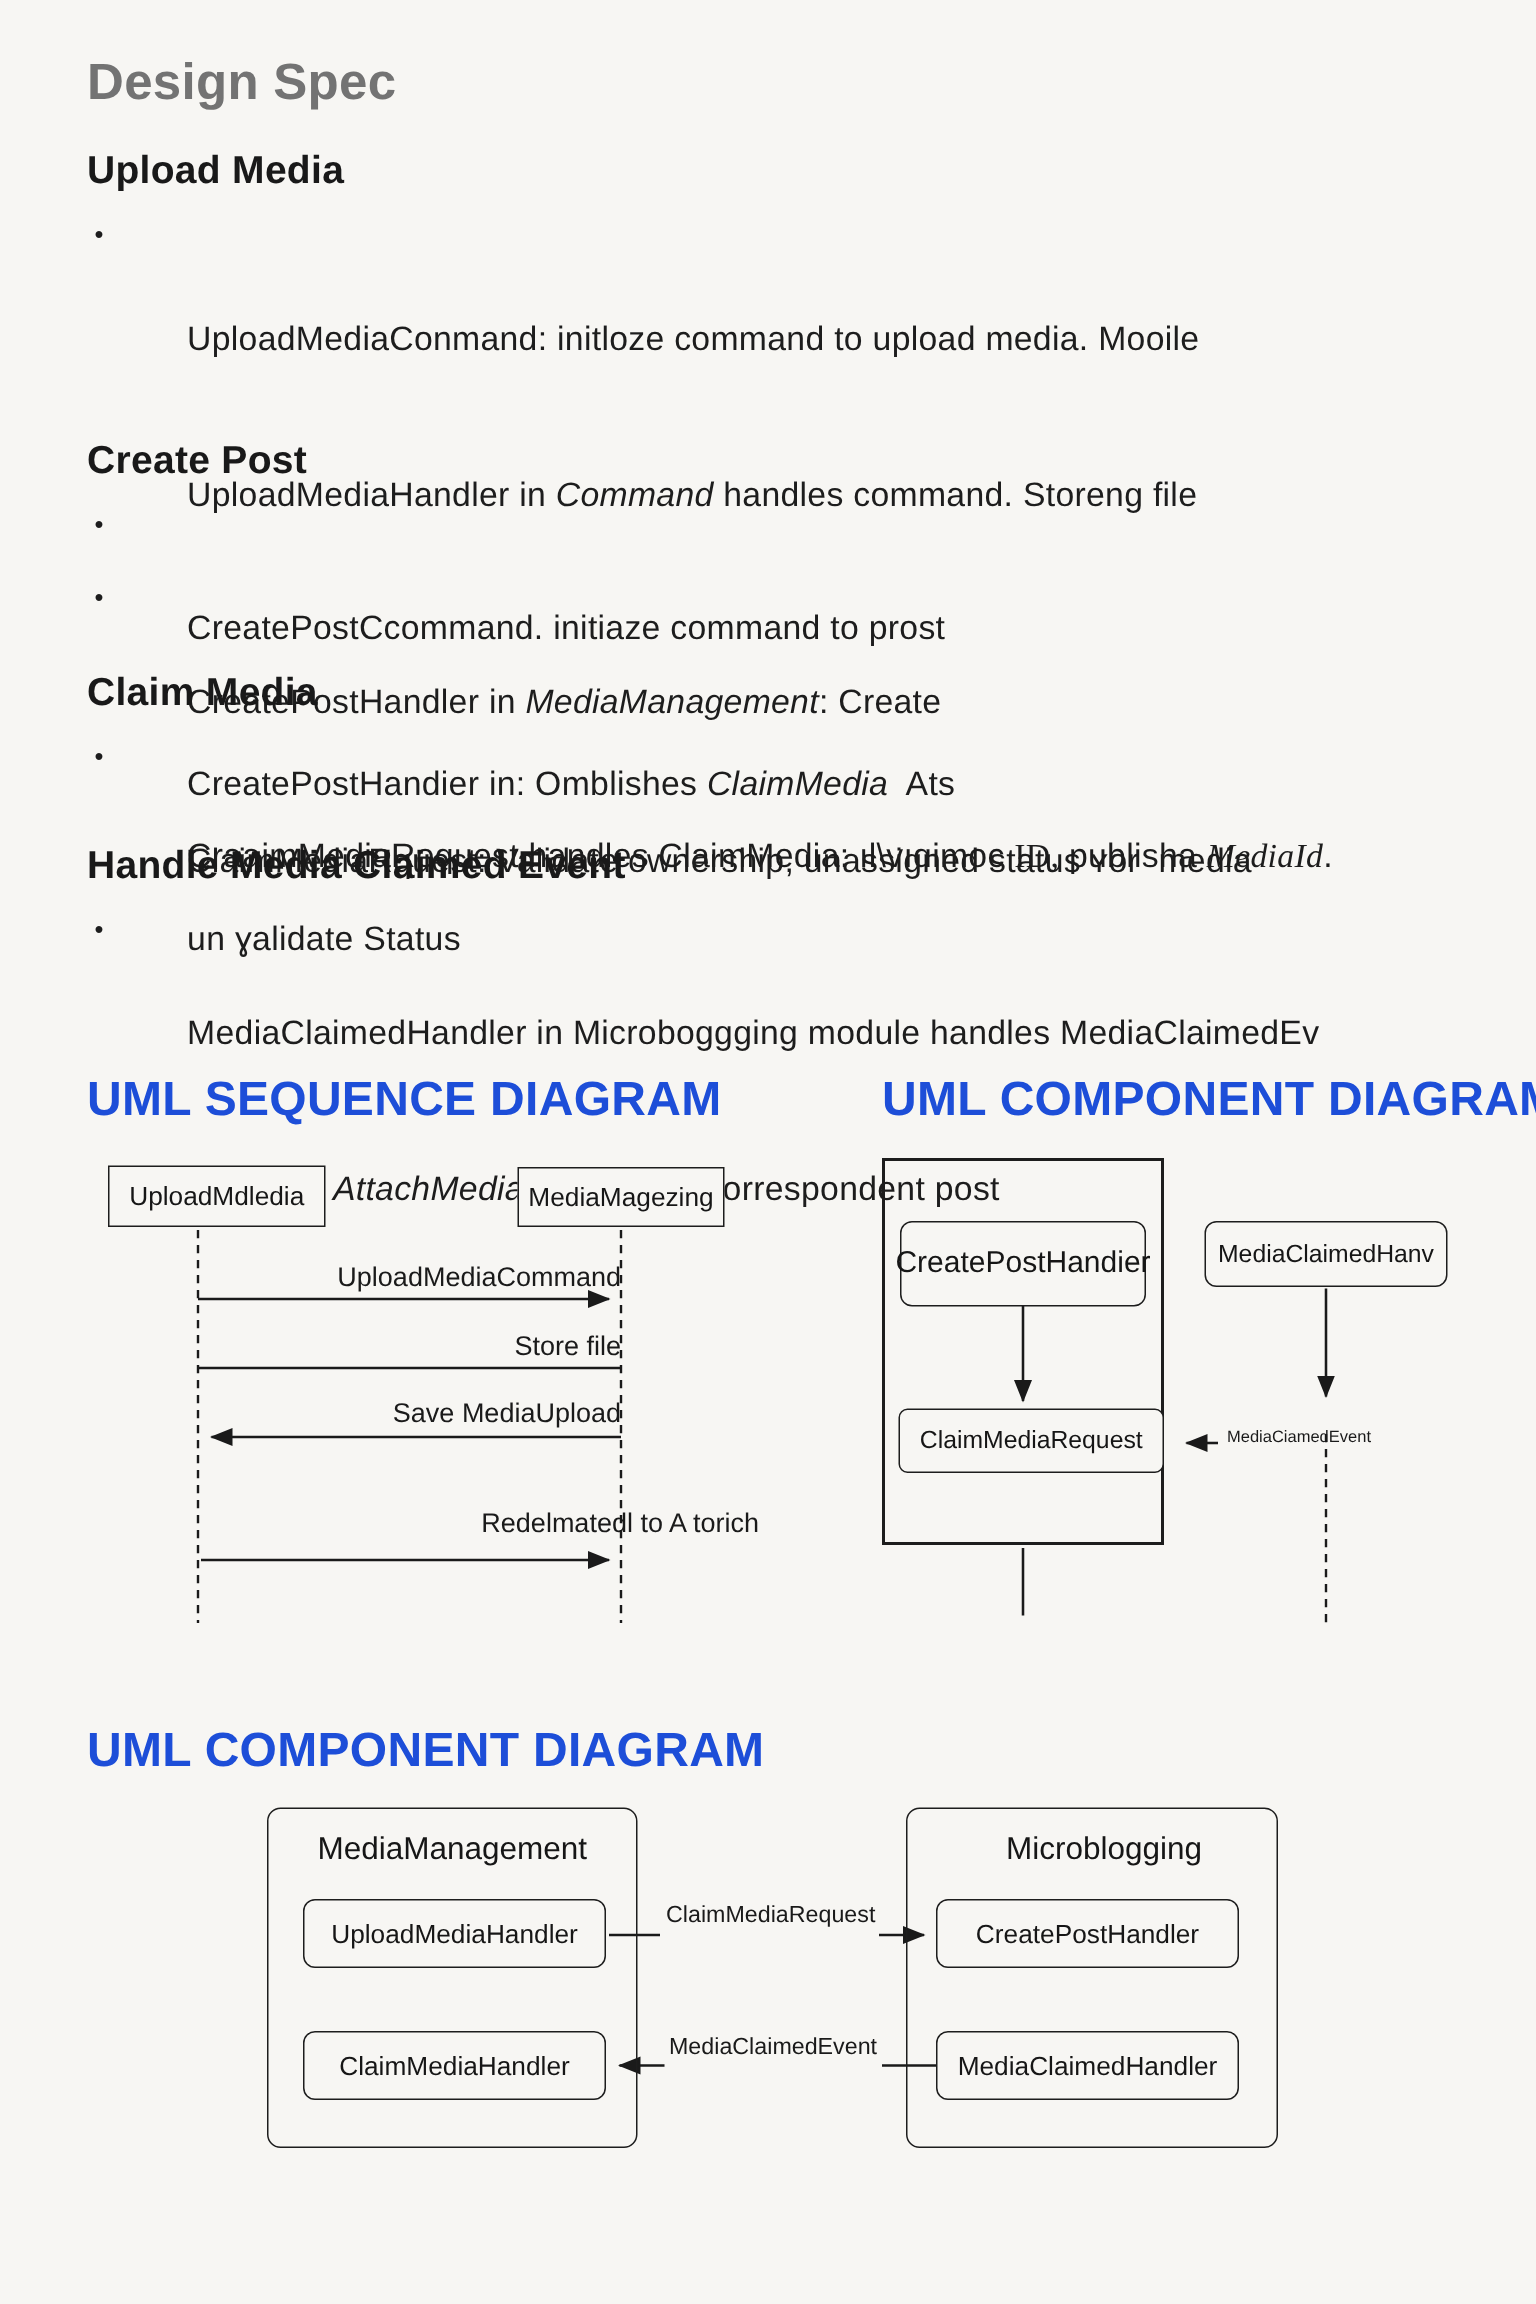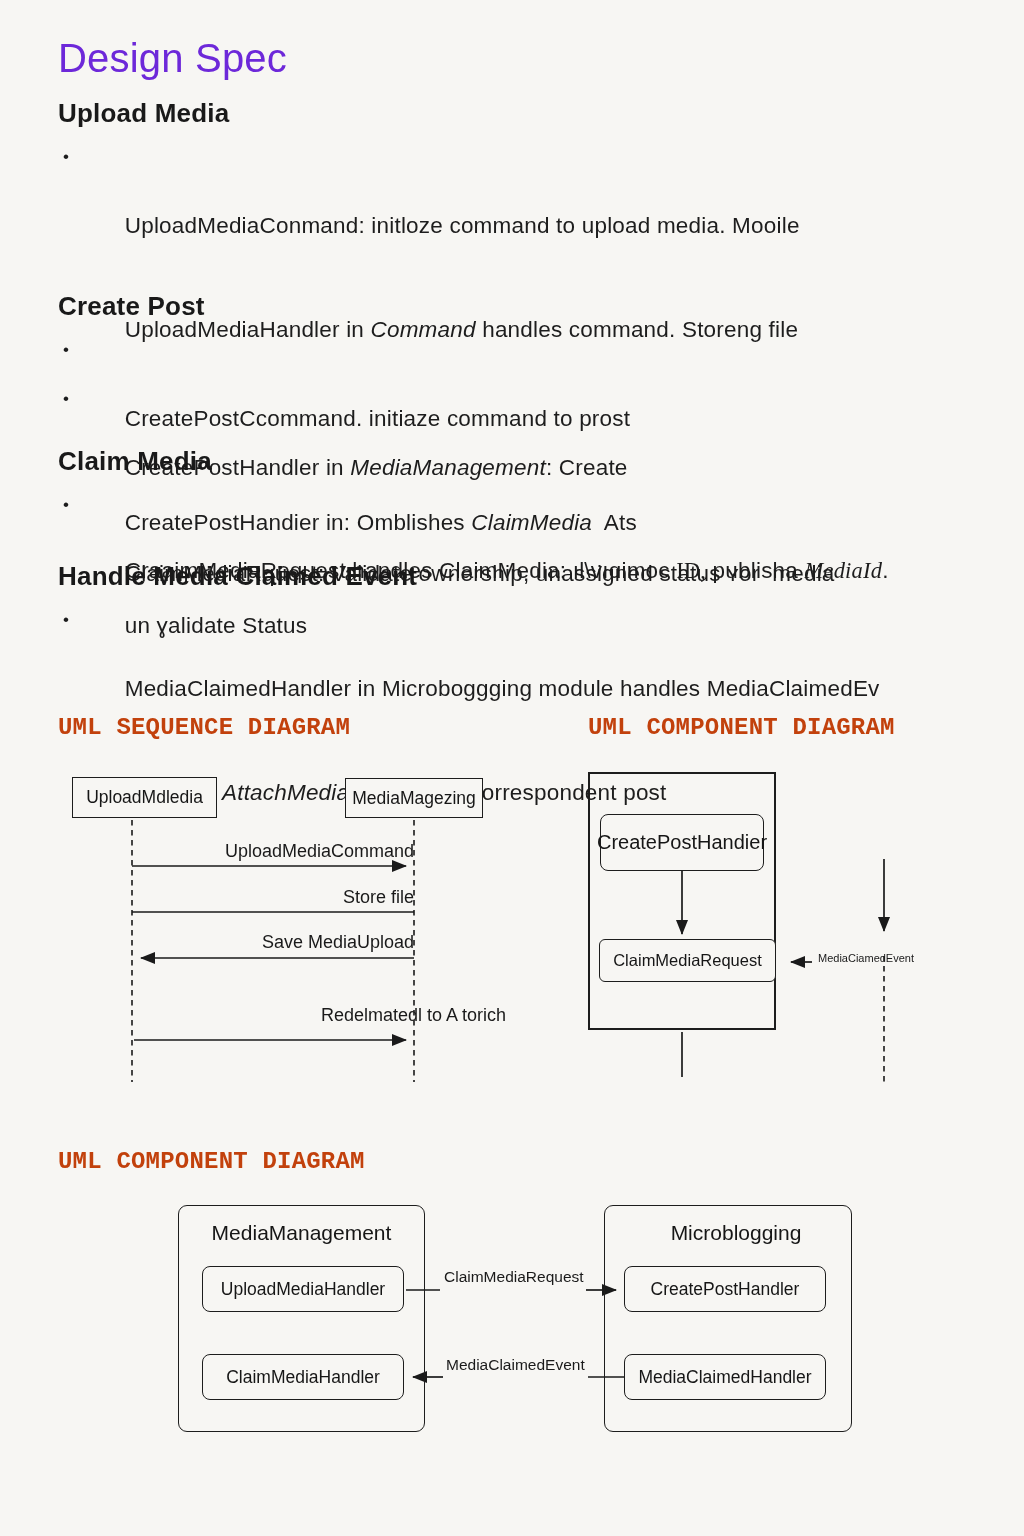--- a/index.html
+++ b/index.html
@@ -8,37 +8,36 @@
     position: relative;
     width: 1024px; height: 1536px;
     margin: 0 auto;
     background: #f7f6f3;
     font-family: "Liberation Sans", sans-serif;
     color: #1c1c1c;
     overflow: hidden;
   }
   .title {
     position: absolute; left: 58px; top: 36px;
-    font-size: 40px; font-weight: 400; letter-spacing: 0.2px; color:#6d28d9;
+    font-size: 34px; font-weight: 700; letter-spacing: 0.2px; color:#737373;
   }
   .sec { position: absolute; left: 58px; width: 950px; }
   .h2 { font-size: 26px; font-weight: 600; letter-spacing: 0.2px; color:#191919; margin: 0 0 11px 0; }
   .line {
     position: relative;
     font-size: 22.5px; line-height: 34.5px; letter-spacing: 0.2px;
     padding-left: 28px; white-space: pre; color:#1d1d1d;
   }
   .bmark { position: absolute; left: 5px; top: 0; font-size: 17px; }
   .it { font-style: italic; }
   .serif { font-family: "Liberation Serif", serif; }
   .dheading {
     position: absolute;
-    font-size: 24px; font-weight: 700; letter-spacing: 0.2px; color:#c2410c;
+    font-size: 32px; font-weight: 700; letter-spacing: 0.2px; color:#1d4ed8;
     white-space: nowrap;
-    font-family: Liberation Mono, monospace;
   }
   .box {
     position: absolute;
     border: 1.7px solid #1d1d1d;
     display: flex; align-items: center; justify-content: center;
     font-size: 17.5px; color: #161616; white-space: nowrap;
     background: #f7f6f3;
   }
   .sq { border-radius: 0; }
   .rd { border-radius: 8px; }
@@ -161,20 +160,23 @@
   <div class="dheading" style="left:588px; top:714px">UML COMPONENT DIAGRAM</div>
 
   <div class="box sq outer" style="left:588px; top:772px; width:188px; height:258px"></div>
 
   <div class="box rd" style="left:600px; top:814px; width:164px; height:57px; font-size:20px">
     <span>CreatePostHandier</span>
   </div>
   <div class="box" style="left:599px; top:939px; width:177px; height:43px; border-radius:6px; font-size:16.5px">
     <span>ClaimMediaRequest</span>
   </div>
+  <div class="box rd" style="left:803px; top:814px; width:162px; height:44px; font-size:16.5px">
+    <span>MediaClaimedHanv</span>
+  </div>
 
   <div class="smalllabel" style="left:818px; top:952px; font-size:11px">MediaCiamedEvent</div>
 
   <div class="dheading" style="left:58px; top:1148px">UML COMPONENT DIAGRAM</div>
 
   <div class="box container-module" style="left:178px; top:1205px; width:247px; height:227px"></div>
   <div class="modtitle" style="left:178px; top:1221px; width:247px">MediaManagement</div>
   <div class="box rd" style="left:202px; top:1266px; width:202px; height:46px">
     <span>UploadMediaHandler</span>
   </div>

